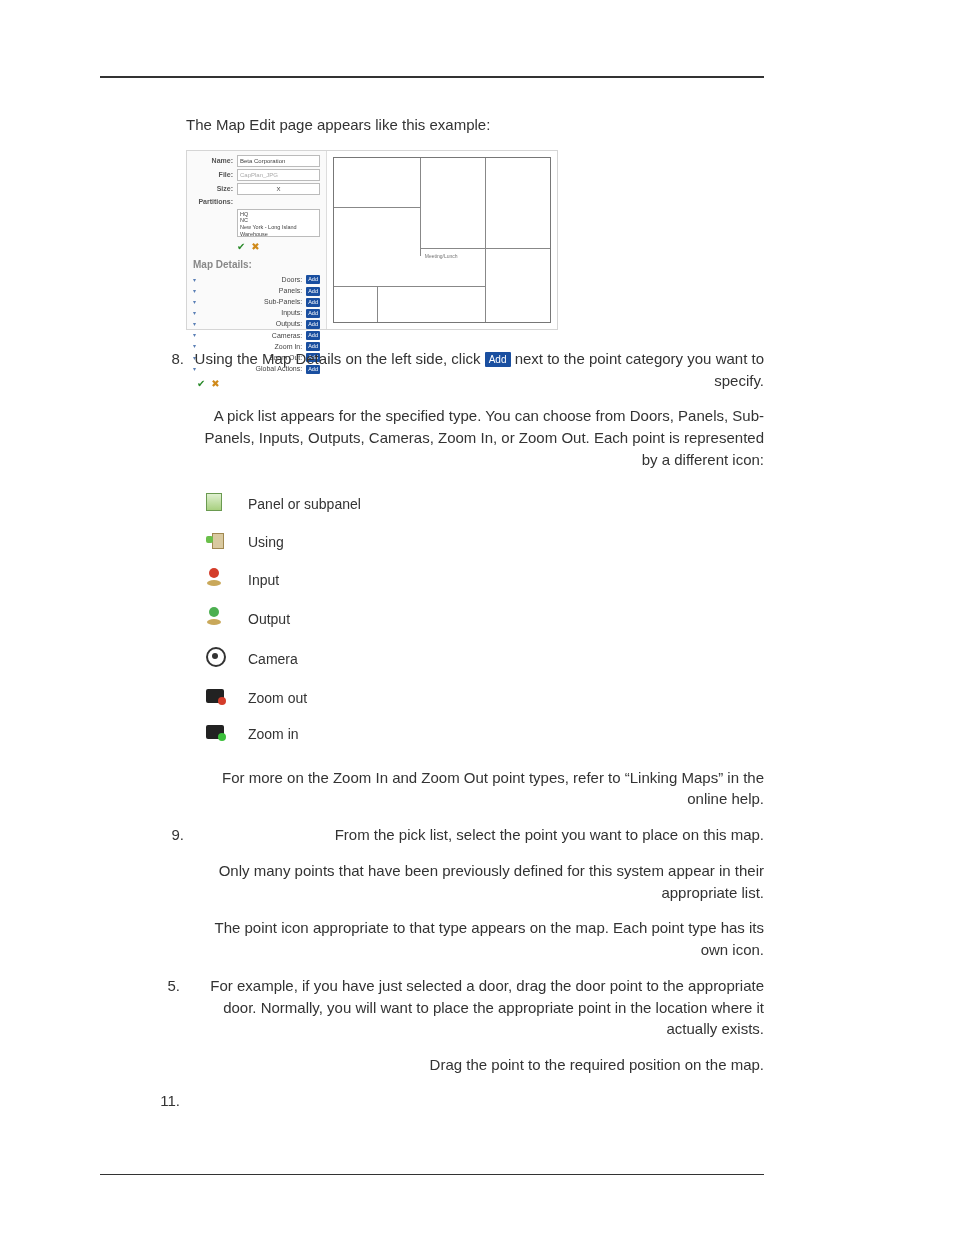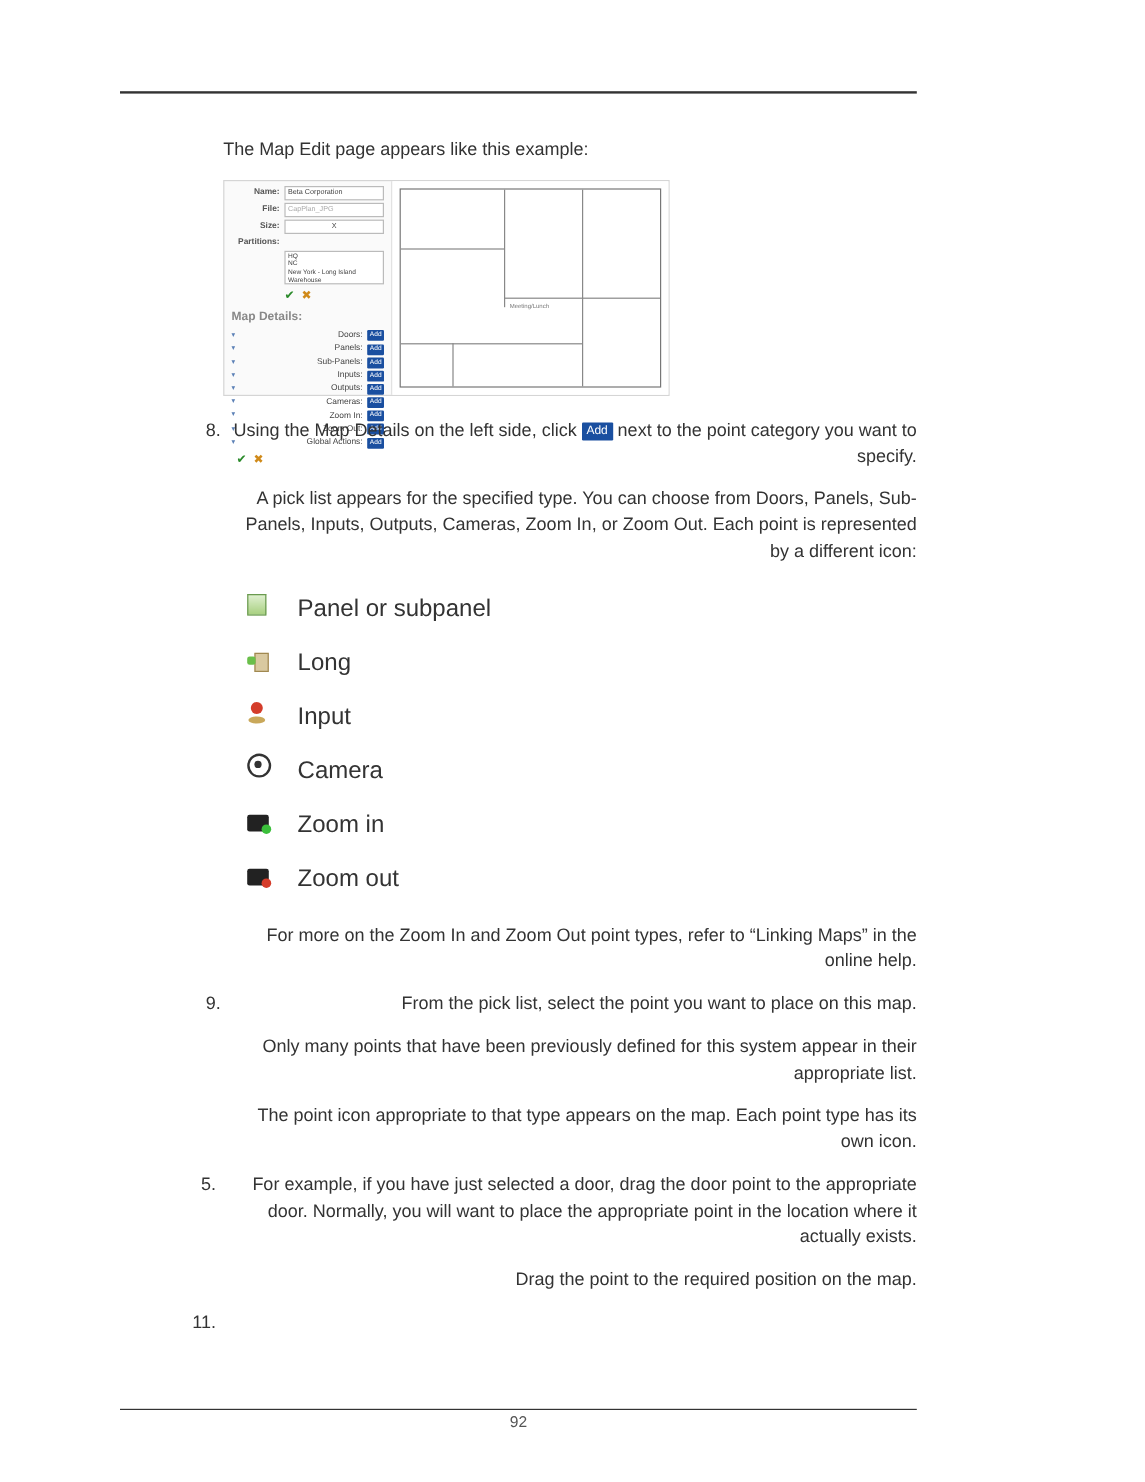--- a/index.html
+++ b/index.html
@@ -140,21 +140,21 @@
   .fh { position:absolute; background:#888; height:1px;}
   .dim { position:absolute; font-size:5px; color:#777; white-space:nowrap;}
 
   .icon-table {
     border-collapse: collapse;
     margin: 4px 0 14px 20px;
   }
   .icon-table td {
     padding: 8px 22px 8px 0;
     vertical-align: middle;
-    font-size: 20px;
+    font-size: 14px;
   }
   .ic {
     width: 18px; height: 18px; display: inline-block; position: relative;
   }
   .ic-panel {
     background: linear-gradient(#dff0d0,#a8d080);
     border: 1px solid #6a9a50;
     width: 14px; height: 16px;
   }
   .ic-door {
@@ -306,37 +306,41 @@
         <p>A pick list appears for the specified type. You can choose from Doors, Panels, Sub-Panels, Inputs, Outputs, Cameras, Zoom In, or Zoom Out. Each point is represented by a different icon:</p>
 
         <table class="icon-table">
           <tbody>
               <tr>
             <td><span class="ic ic-panel"></span></td>
             <td>Panel or subpanel</td>
           </tr>
           <tr>
             <td><span class="ic ic-door"></span></td>
-            <td>Long</td>
+            <td>Using</td>
           </tr>
           <tr>
             <td><span class="ic ic-pin red"><span class="base"></span><span class="head"></span></span></td>
             <td>Input</td>
           </tr>
           <tr>
+            <td><span class="ic ic-pin green"><span class="base"></span><span class="head"></span></span></td>
+            <td>Output</td>
+          </tr>
+          <tr>
             <td><span class="ic ic-cam"></span></td>
             <td>Camera</td>
           </tr>
           <tr>
+            <td><span class="ic ic-zoom out"></span></td>
+            <td>Zoom out</td>
+          </tr>
+          <tr>
             <td><span class="ic ic-zoom in"></span></td>
             <td>Zoom in</td>
-          </tr>
-          <tr>
-            <td><span class="ic ic-zoom out"></span></td>
-            <td>Zoom out</td>
           </tr>
         </tbody>
           </table>
 
         <p>For more on the Zoom In and Zoom Out point types, refer to “Linking Maps” in the online help.</p>
       </li>
 
       <li>
         <span class="num">9.</span>
         <p>From the pick list, select the point you want to place on this map.</p>
@@ -350,14 +354,13 @@
         <p>Drag the point to the required position on the map.</p>
       </li>
 
       <li>
         <span class="num wide">11.</span>
       </li>
     </ol>
   </div>
 
   <div class="bottom-rule"></div>
-  <div class="page-num">92</div>
 </div>
 
 </body></html>

